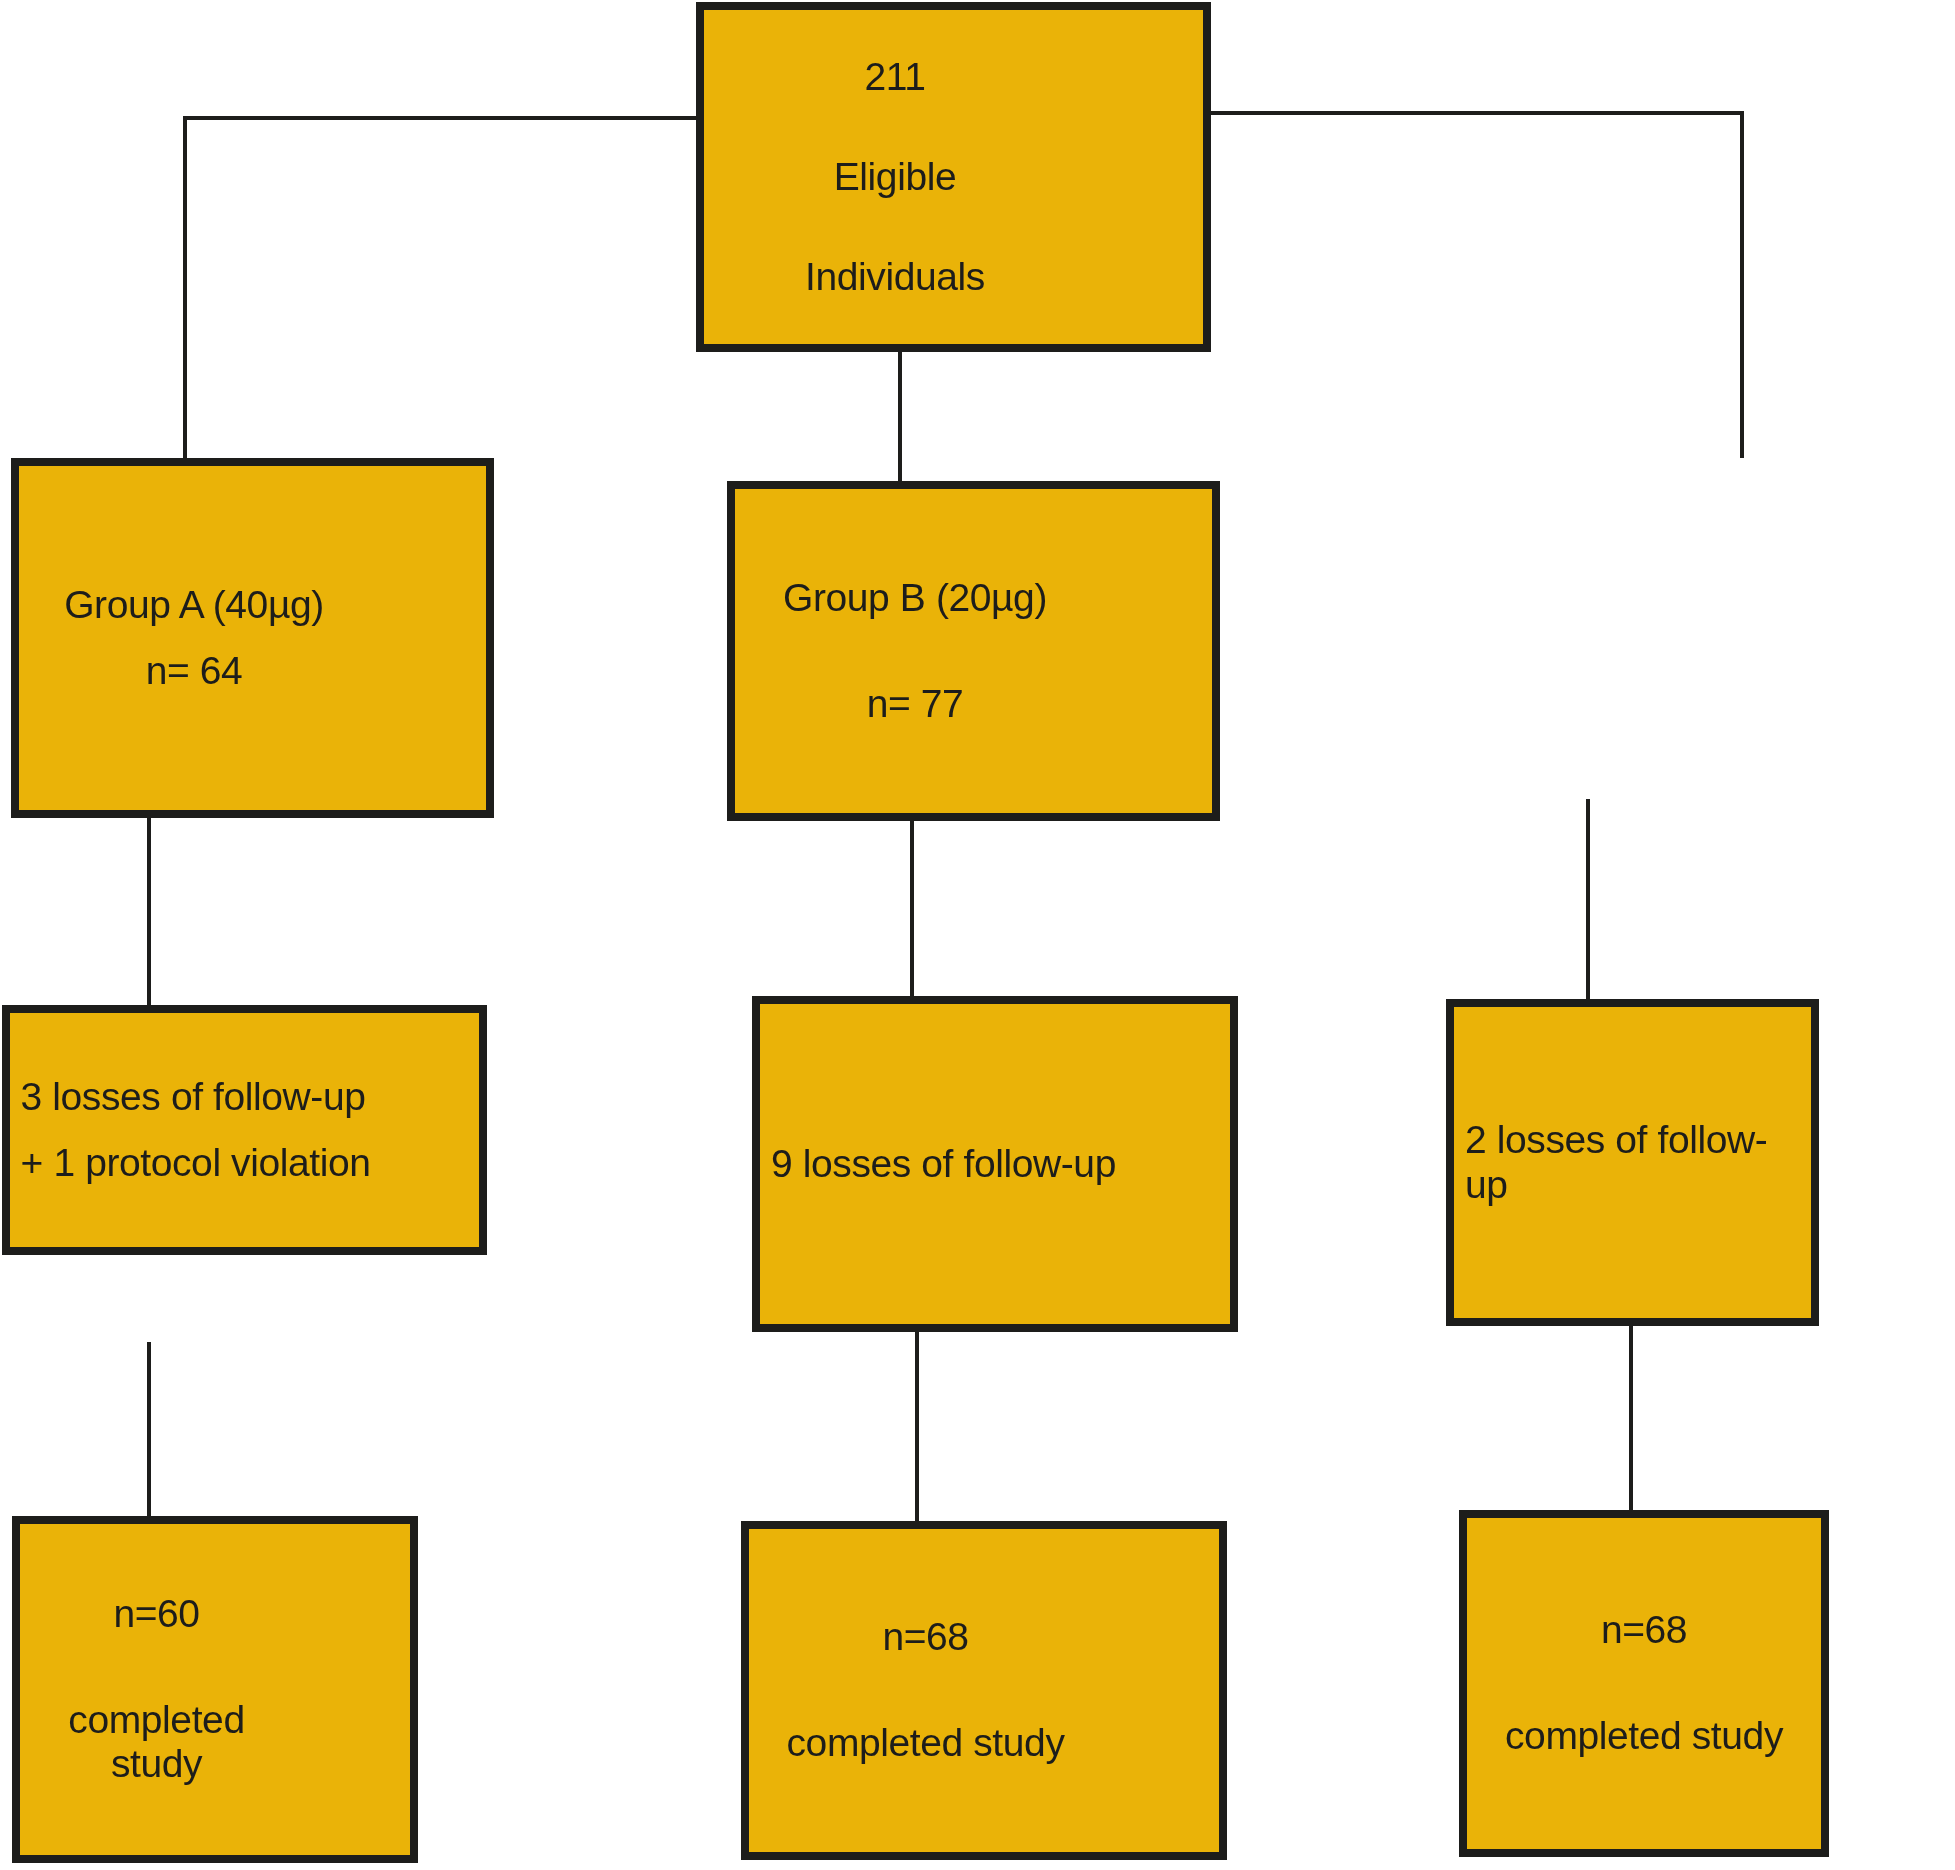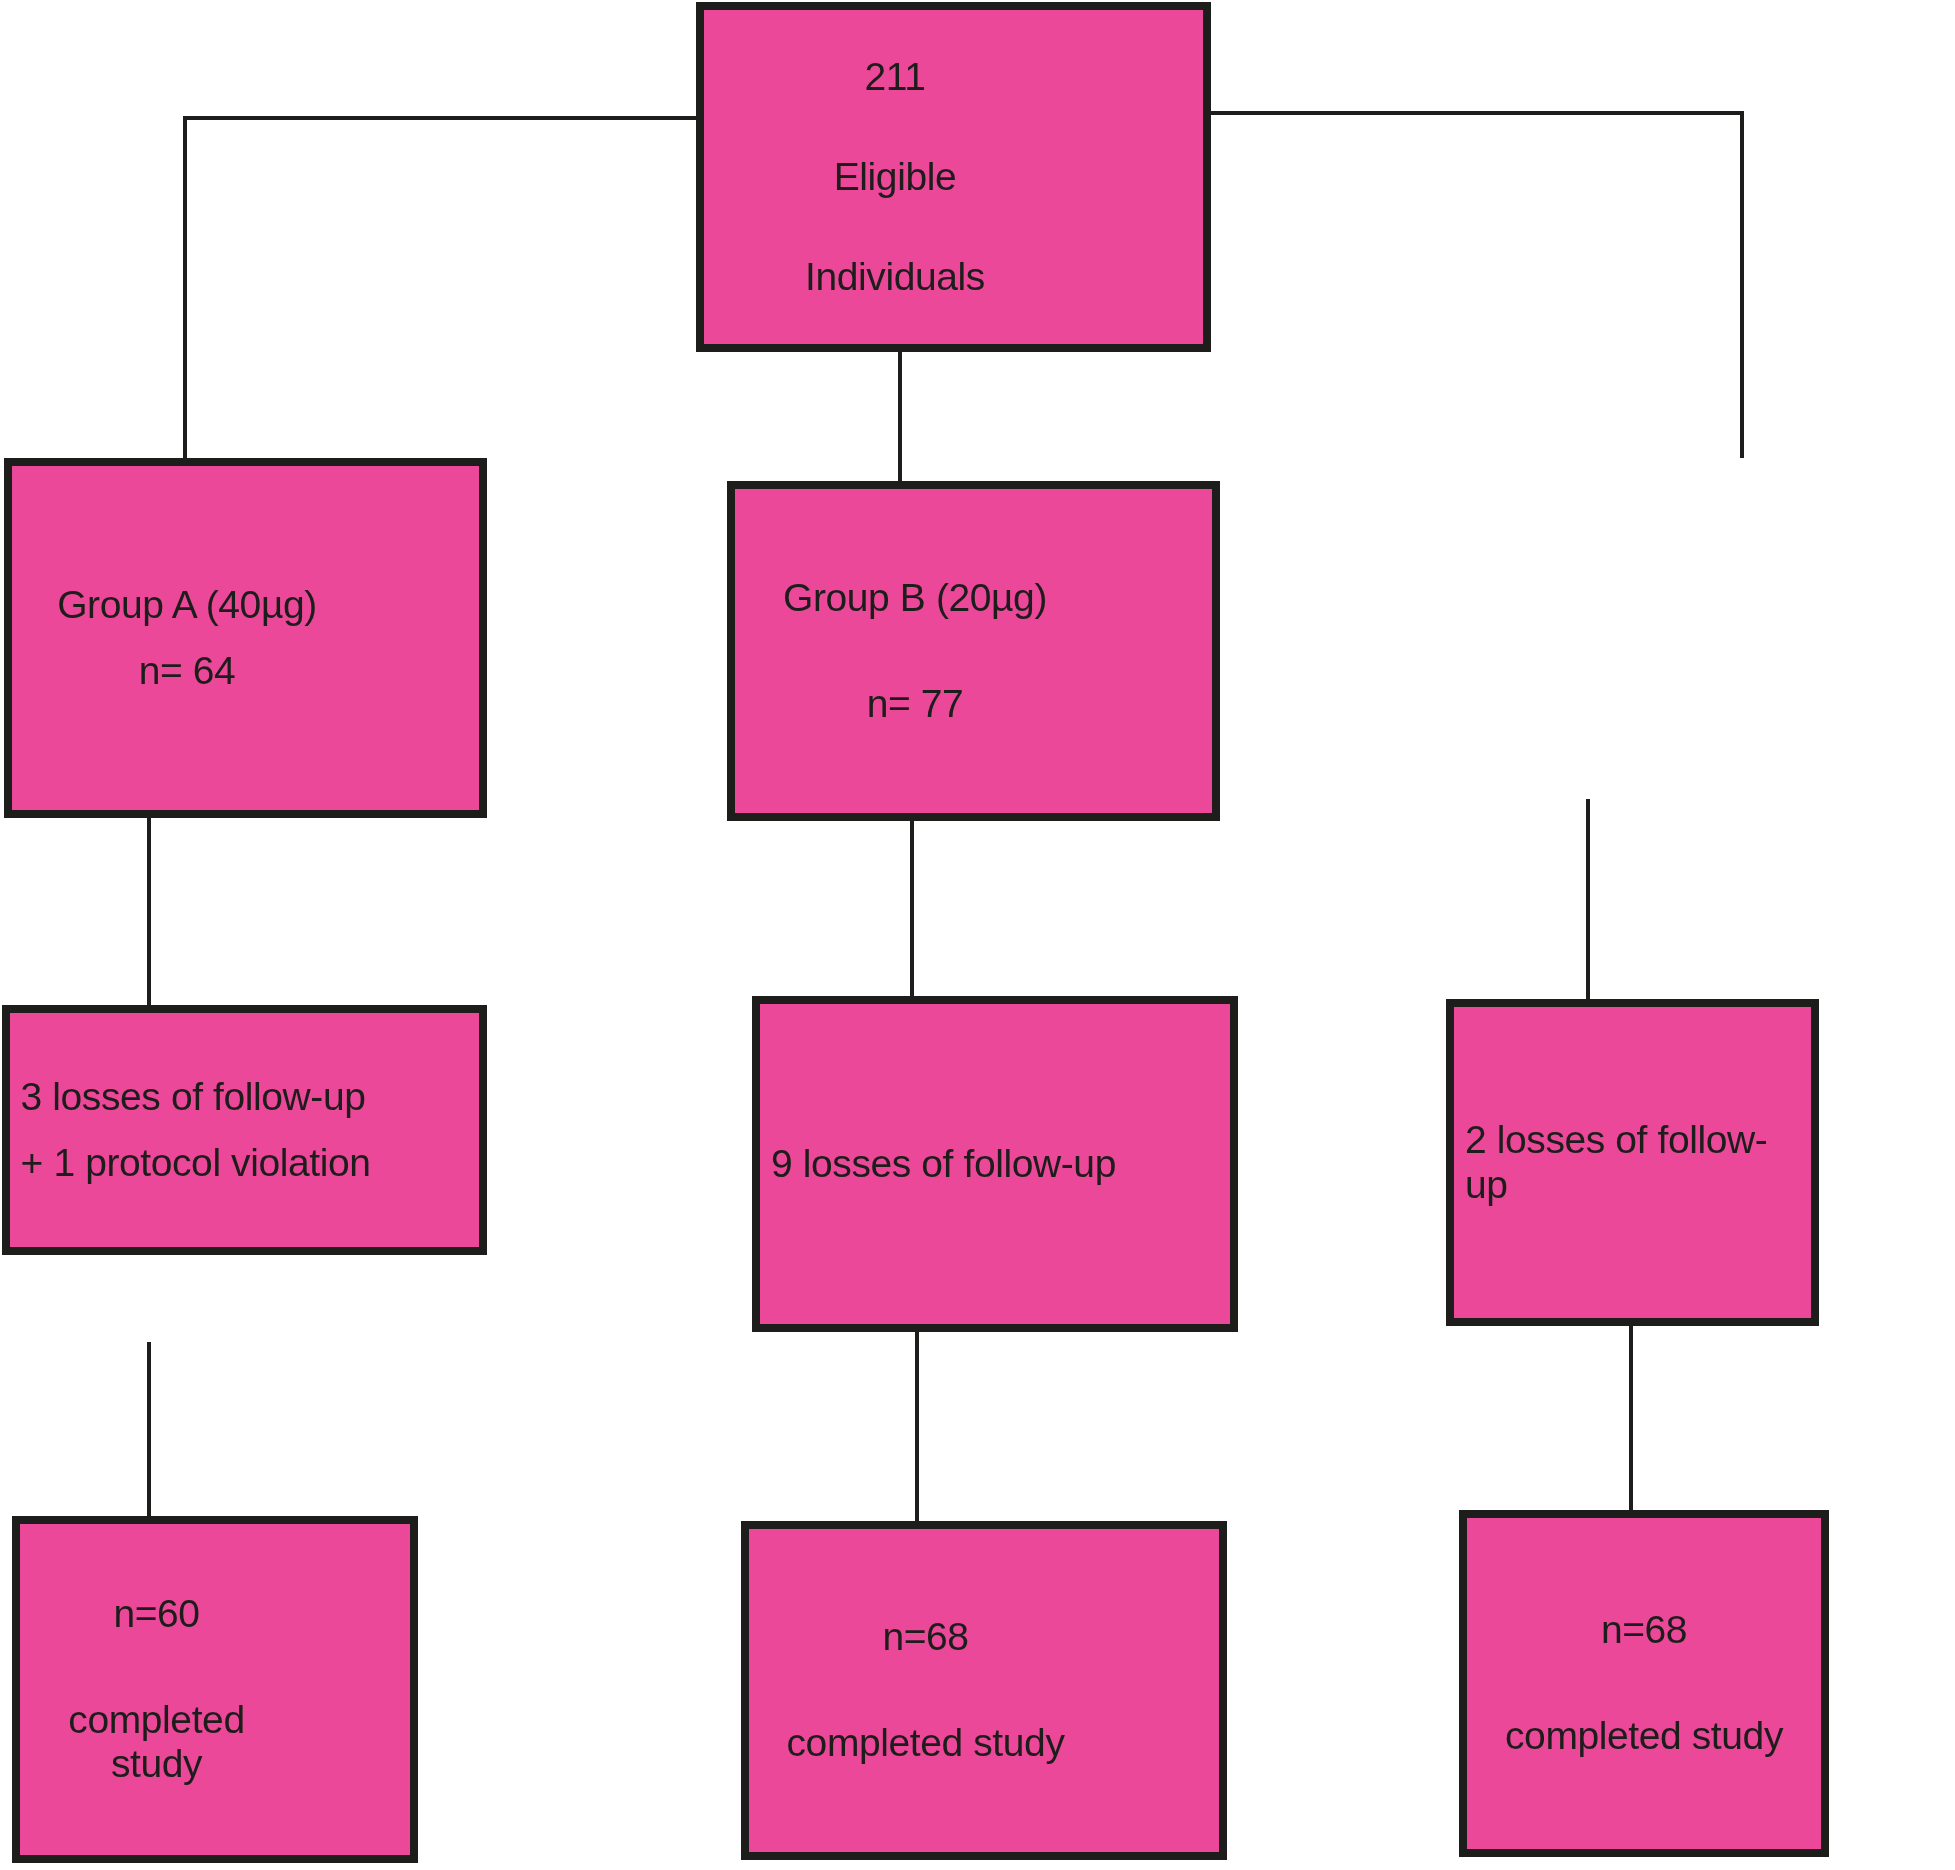--- a/index.html
+++ b/index.html
@@ -13,21 +13,21 @@
     height: 1870px;
     background: #ffffff;
     font-family: "Liberation Sans", sans-serif;
     color: #1d1d1b;
     overflow: hidden;
   }
   .node {
     position: absolute;
     box-sizing: border-box;
     border: 8.6px solid #1d1d1b;
-    background: #ec4899;
+    background: #eab308;
     display: flex;
     flex-direction: column;
     justify-content: center;
     font-size: 39px;
     letter-spacing: -0.4px;
     line-height: 1.15;
   }
   .node .line { display: block; }
   .align-center {
     align-items: center;
@@ -43,21 +43,21 @@
     text-align: left;
     padding-left: 11px;
     padding-right: 6.3px;
   }
   .gap-top    { gap: 55px; }
   .gap-wide   { gap: 61px; }
   .gap-tight  { gap: 21px; }
 
   
   #box-eligible { left: 696px;  top: 2.3px;    width: 515px; height: 350px; }
-  #box-group-a  { left: 4px;    top: 458px;  width: 483px; height: 360px; gap: 21px; }
+  #box-group-a  { left: 11px;    top: 458px;  width: 483px; height: 360px; gap: 21px; }
   #box-group-b  { left: 727px;  top: 481px;  width: 493px; height: 340px; }
   #box-group-c  { left: 1410px; top: 456px;  width: 489px; height: 344px; }
   #box-loss-a   { left: 1.6px;    top: 1005px; width: 485px; height: 250px; }
   #box-loss-b   { left: 752px;  top: 996px; width: 486px; height: 336px; }
   #box-loss-c   { left: 1446px; top: 999px; width: 373px; height: 327px; }
   #box-comp-a   { left: 12px;    top: 1516px; width: 406px; height: 347px; }
   #box-comp-b   { left: 741px;  top: 1521px; width: 486px; height: 339px; }
   #box-comp-c   { left: 1459px; top: 1510px; width: 370px; height: 347px; }
 
   

